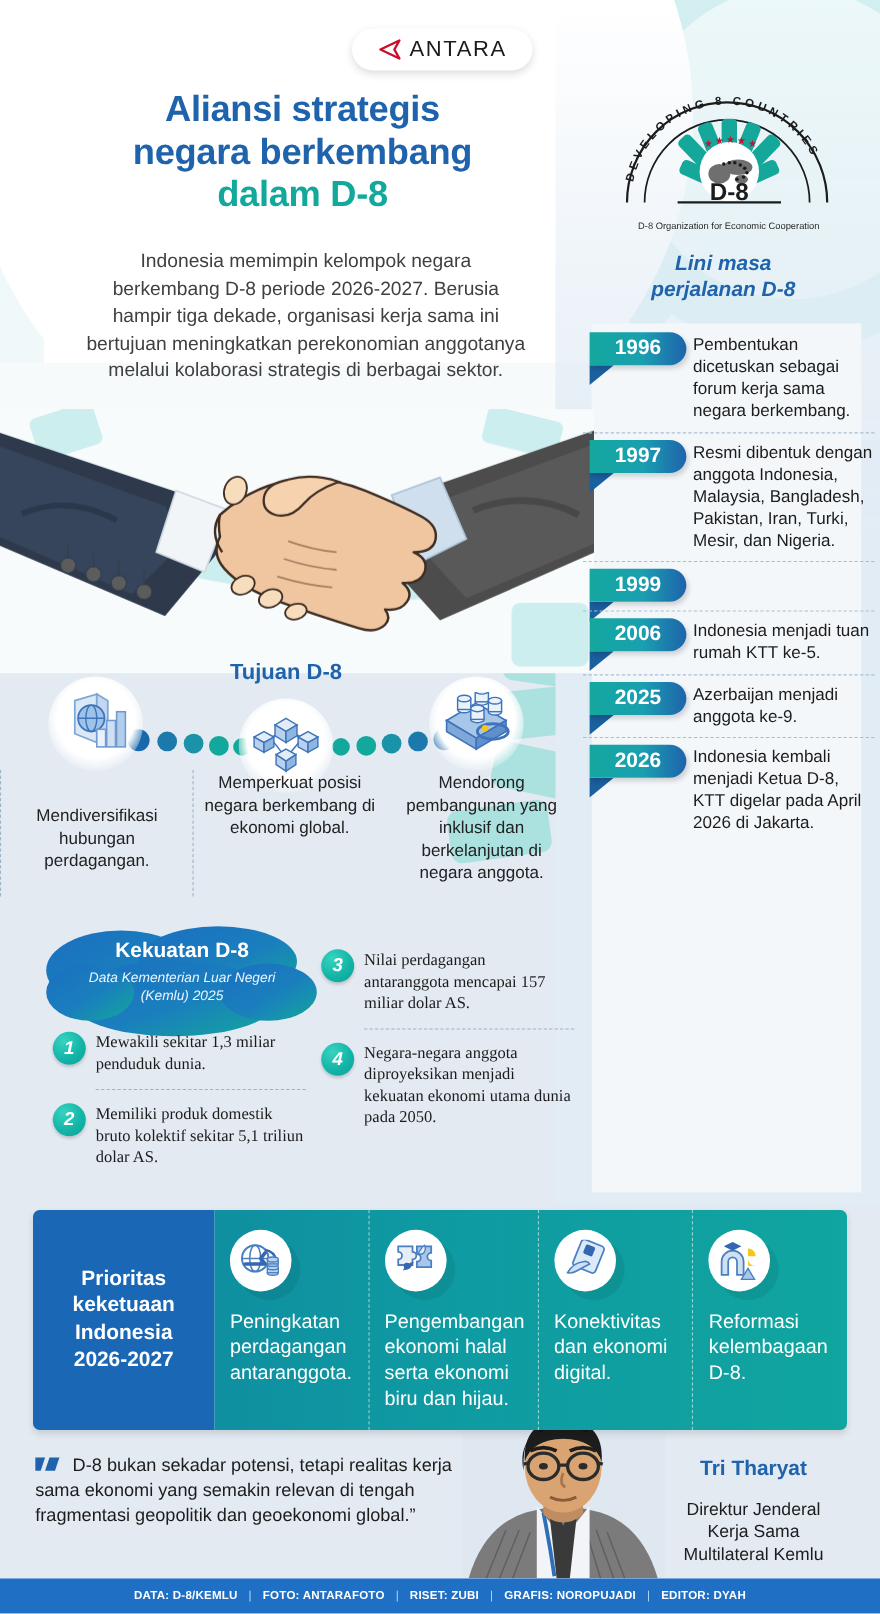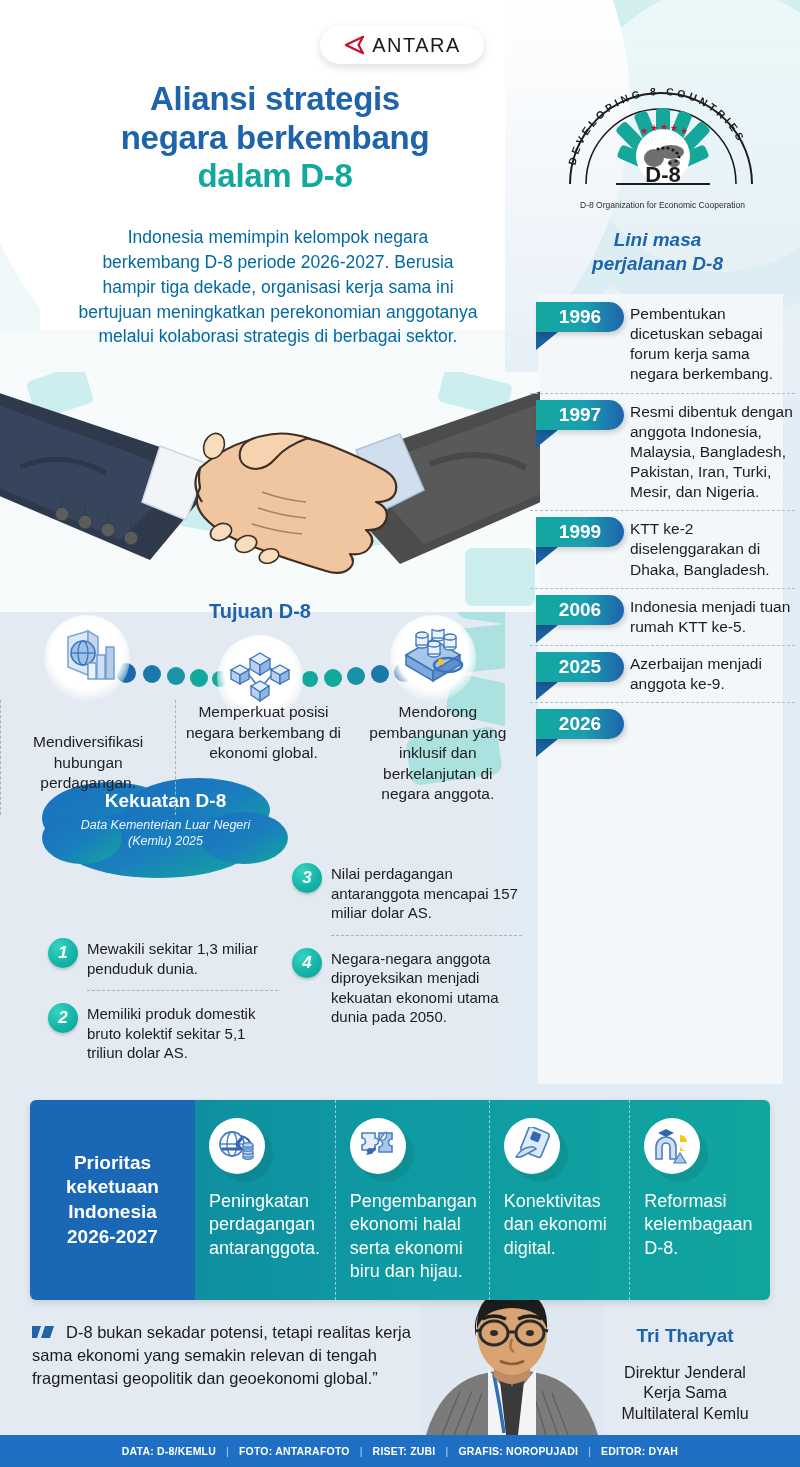--- a/index.html
+++ b/index.html
@@ -39,21 +39,21 @@
     z-index:20;
   }
   .headline .l1, .headline .l2 {
     font-size:33px; font-weight:bold; color:#1e63ab; line-height:1.17; letter-spacing:-.3px;
   }
   .headline .l3 {
     font-size:33px; font-weight:bold; color:#12a89b; line-height:1.17; letter-spacing:-.3px;
   }
   .intro {
     position:absolute; left:78px; top:225px; width:400px; text-align:center;
-    font-size:17.5px; line-height:1.42; color:#0369a1; z-index:20;
+    font-size:17.5px; line-height:1.42; color:#404040; z-index:20;
   }
 
   
   .handshake { position:absolute; left:0; top:372px; width:540px; height:240px; overflow:hidden; z-index:12;}
   .handshake svg { display:block; }
 
   
   .deco-gear-mid {
     position:absolute; left:400px; top:520px; width:210px; height:330px; z-index:5;
   }
@@ -74,39 +74,39 @@
   .goal {
     flex:1; text-align:center; font-size:15.5px; line-height:1.33; color:#222;
     padding:0 8px;
   }
   .goal.g1 { padding-top:2px; }
   .goal.g2 { padding-top:32px; border-left:1px dashed #9fb4c4; border-right:1px dashed #9fb4c4;}
   .goal.g3 { padding-top:2px; }
 
   
   .kek-blob {
-    position:absolute; left:38px; top:776px; width:255px; height:108px; z-index:14;
+    position:absolute; left:38px; top:840px; width:255px; height:108px; z-index:14;
   }
   .kek-blob .blobtext { position:absolute; left:0; top:0; width:255px; text-align:center; padding-top:14px;}
   .kek-title { font-size:19px; font-weight:bold; color:#fff; }
   .kek-sub { font-size:12.5px; font-style:italic; color:#eaf6ff; line-height:1.25; margin-top:6px;}
 
   .kek-grid { position:absolute; left:30px; top:855px; width:500px; z-index:15;}
   .kek-col { position:absolute; width:230px; }
   .kek-col.left { left:18px; top:75px; }
   .kek-col.right { left:262px; top:0px; }
   .kek-item { display:flex; gap:9px; align-items:flex-start; padding:8px 0;}
   .num-badge {
     flex:0 0 auto; width:30px; height:30px; border-radius:50%;
     background:radial-gradient(circle at 34% 28%, #37d3c0 0%, #14b5a8 55%, #0e9e95 100%);
     color:#fff; font-size:17px; font-weight:bold; font-style:italic;
     display:flex; align-items:center; justify-content:center;
     box-shadow:0 2px 3px rgba(0,0,0,.18);
   }
-  .kek-text { font-size:15px; line-height:1.3; color:#1c1c1c; padding-top:1px;}
+  .kek-text { font-size:15px; line-height:1.3; color:#1c1c1c; padding-top:1px;font-family:Liberation Serif, serif;}
   .kek-div { border-top:1px dashed #9fb4c4; margin:4px 0 4px 39px; }
 
   
   .tl-panel {
     position:absolute; left:505px; top:0; width:295px; height:1095px;
     background:linear-gradient(180deg, rgba(232,241,246,.0) 0%, rgba(226,236,245,.55) 22%, #e2ecf5 45%, #e2ecf5 100%);
     z-index:8;
   }
   .tl-card {
     position:absolute; left:538px; top:294px; width:245px;
@@ -537,41 +537,41 @@
         <div class="tl-tail"></div>
         <div class="tl-year">1997</div>
       </div>
       <div class="tl-desc">Resmi dibentuk dengan anggota Indonesia, Malaysia, Bangladesh, Pakistan, Iran, Turki, Mesir, dan Nigeria.</div>
     </div>
     <div class="tl-row">
       <div class="tl-yearwrap">
         <div class="tl-tail"></div>
         <div class="tl-year">1999</div>
       </div>
-      <div class="tl-desc">KTT ke-2 diselenggarakan di Dhaka, Bangladesh.</div>
     </div>
     <div class="tl-row">
       <div class="tl-yearwrap">
         <div class="tl-tail"></div>
         <div class="tl-year">2006</div>
       </div>
       <div class="tl-desc">Indonesia menjadi tuan rumah KTT ke-5.</div>
     </div>
     <div class="tl-row">
       <div class="tl-yearwrap">
         <div class="tl-tail"></div>
         <div class="tl-year">2025</div>
       </div>
       <div class="tl-desc">Azerbaijan menjadi anggota ke-9.</div>
     </div>
     <div class="tl-row">
       <div class="tl-yearwrap">
         <div class="tl-tail"></div>
         <div class="tl-year">2026</div>
       </div>
+      <div class="tl-desc">Indonesia kembali menjadi Ketua D-8, KTT digelar pada April 2026 di Jakarta.</div>
     </div>
   </div>
 
   <div class="prio">
     <div class="prio-left">
       <div>
         <span>Prioritas</span><br>
         <span>keketuaan</span><br>
         <span>Indonesia</span><br>
         <span>2026-2027</span>

